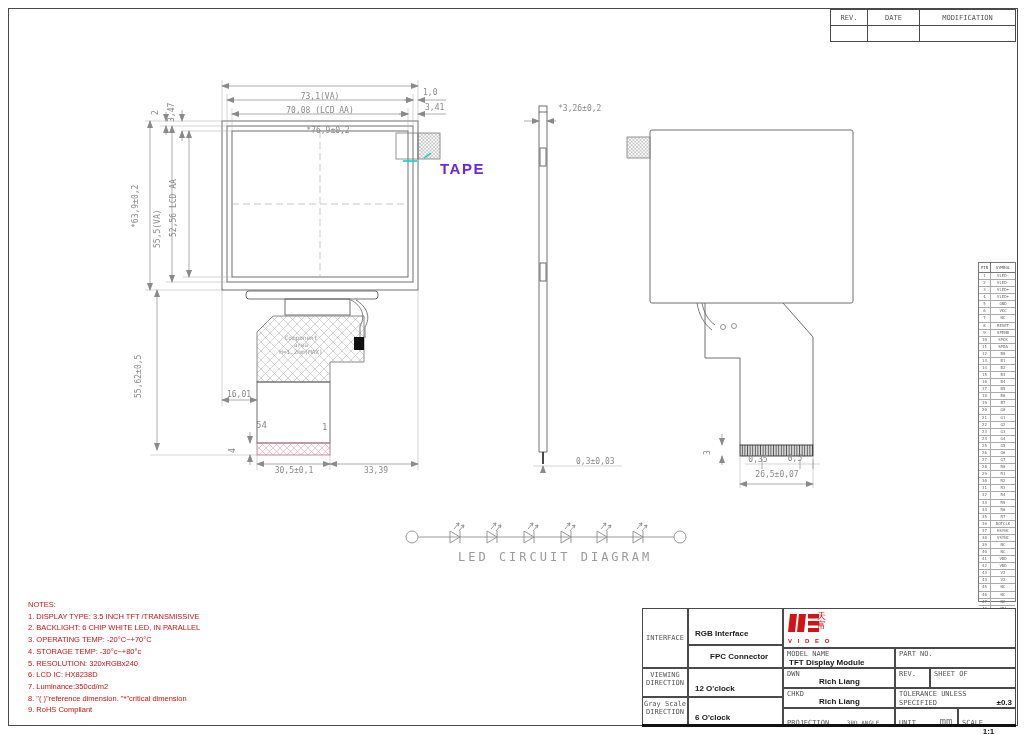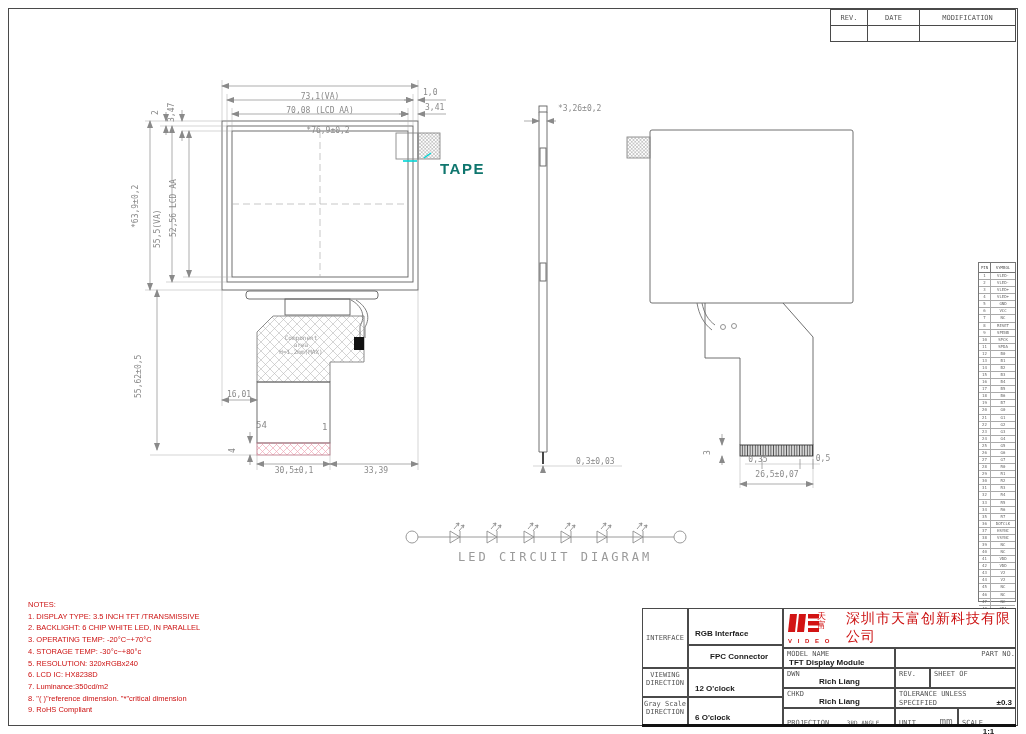--- a/index.html
+++ b/index.html
@@ -4,21 +4,21 @@
 <style>
   html,body{margin:0;padding:0;background:#fff;}
   .sheet{position:relative;width:1026px;height:734px;background:#fff;overflow:hidden;
          font-family:"DejaVu Sans Mono",monospace;}
   .frame{position:absolute;left:8px;top:8px;width:1008px;height:716px;border:1px solid #4a4a4a;}
   .lbl{position:absolute;white-space:nowrap;}
   .dim{position:absolute;font:8px "DejaVu Sans Mono",monospace;color:#8a8a8a;white-space:nowrap;}
   .dimc{text-align:center;}
   .dimv{position:absolute;font:8px "DejaVu Sans Mono",monospace;color:#8a8a8a;white-space:nowrap;
         transform:rotate(-90deg);transform-origin:0 100%;height:9px;}
-  .tape{font:600 15px "Liberation Sans",sans-serif;color:#0f766e;letter-spacing:1.5px;}
+  .tape{font:600 15px "Liberation Sans",sans-serif;color:#6d28d9;letter-spacing:1.5px;}
   .ledcap{font:12px "DejaVu Sans Mono",monospace;color:#9a9a9a;letter-spacing:3px;text-align:center;width:180px;}
   .comp{font:6px "DejaVu Sans Mono",monospace;color:#9a9a9a;text-align:center;width:74px;line-height:7px;}
   .pinmark{font:9px "DejaVu Sans Mono",monospace;color:#8a8a8a;}
   
   .rev{position:absolute;left:830px;top:9px;width:186px;height:33px;font:7px "DejaVu Sans Mono",monospace;color:#555;}
   .rev .r{display:flex;height:17px;}
   .rev .r2{height:16px;}
   .rev .c{border:1px solid #4a4a4a;border-left:none;box-sizing:border-box;display:flex;align-items:center;justify-content:center;}
   .rev .c:first-child{border-left:1px solid #4a4a4a;}
   .rev .r2 .c{border-top:none;}
@@ -203,21 +203,21 @@
   <div class="dimv" style="left:162px;top:239px;">55,5(VA)</div>
   <div class="dimv" style="left:178px;top:228px;">52,56 LCD AA</div>
   <div class="dimv" style="left:143px;top:389px;">55,62±0,5</div>
   <div class="dim dimc" style="left:218px;top:390px;width:42px;">16,01</div>
   <div class="dimv" style="left:237px;top:444px;">4</div>
   <div class="dim dimc" style="left:255px;top:466px;width:78px;">30,5±0,1</div>
   <div class="dim dimc" style="left:350px;top:466px;width:52px;">33,39</div>
   <div class="dim" style="left:558px;top:104px;">*3,26±0,2</div>
   <div class="dim" style="left:576px;top:457px;">0,3±0,03</div>
   <div class="dim dimc" style="left:742px;top:455px;width:32px;">0,35</div>
-  <div class="dim dimc" style="left:782px;top:454px;width:26px;margin-left:28px;">0,5</div>
+  <div class="dim dimc" style="left:782px;top:454px;width:26px;">0,5</div>
   <div class="dim dimc" style="left:745px;top:470px;width:64px;">26,5±0,07</div>
   <div class="dimv" style="left:712px;top:446px;">3</div>
 
   <div class="lbl pinmark" style="left:256px;top:420px;">54</div>
   <div class="lbl pinmark" style="left:322px;top:422px;">1</div>
   <div class="lbl comp" style="left:264px;top:334px;">
     <div>Component</div>
     <div>area</div>
     <div>H=1.2mm(MAX)</div>
   </div>
@@ -564,28 +564,27 @@
         <rect x="20" y="1" width="11" height="4.5" fill="#d21414"></rect>
         <rect x="20" y="8" width="11" height="4.5" fill="#d21414"></rect>
         <rect x="20" y="15" width="11" height="4" fill="#d21414"></rect>
       </svg>
       <div style="font:bold 6px 'Liberation Sans',sans-serif;color:#d21414;letter-spacing:2px;margin-top:-6px;">V I D E O</div>
     </div>
     <div class="cjk" style="position:absolute;left:33px;top:3px;font-size:9px;line-height:9px;color:#d21414;">
       <div>天</div>
       <div>富</div>
     </div>
-    <div class="cjk red" style="margin-left:14px;font-size:14px;letter-spacing:1px;">深圳市天富创新科技有限公司</div>
   </div>
 
   <div class="tb" style="left:783px;top:648px;width:112px;height:20px;padding:1px 12px 0 3px;">
     <div class="tlab">MODEL NAME</div>
     <div class="tval" style="margin-left:2px;">TFT Display Module</div>
   </div>
-  <div class="tb" style="left:895px;top:648px;width:121px;height:20px;padding:1px 0 8px 3px;text-align:right;">
+  <div class="tb" style="left:895px;top:648px;width:121px;height:20px;padding:1px 0 8px 3px;">
     <div class="tlab">PART NO.</div>
   </div>
   <div class="tb" style="left:783px;top:668px;width:112px;height:20px;padding:1px 0 0 3px;">
     <div class="tlab">DWN</div>
     <div class="tval" style="margin-left:32px;margin-top:-1px;">Rich Liang</div>
   </div>
   <div class="tb" style="left:895px;top:668px;width:35px;height:20px;padding:1px 0 0 3px;">
     <div class="tlab">REV.</div>
   </div>
   <div class="tb" style="left:930px;top:668px;width:86px;height:20px;padding:1px 0 0 3px;">

